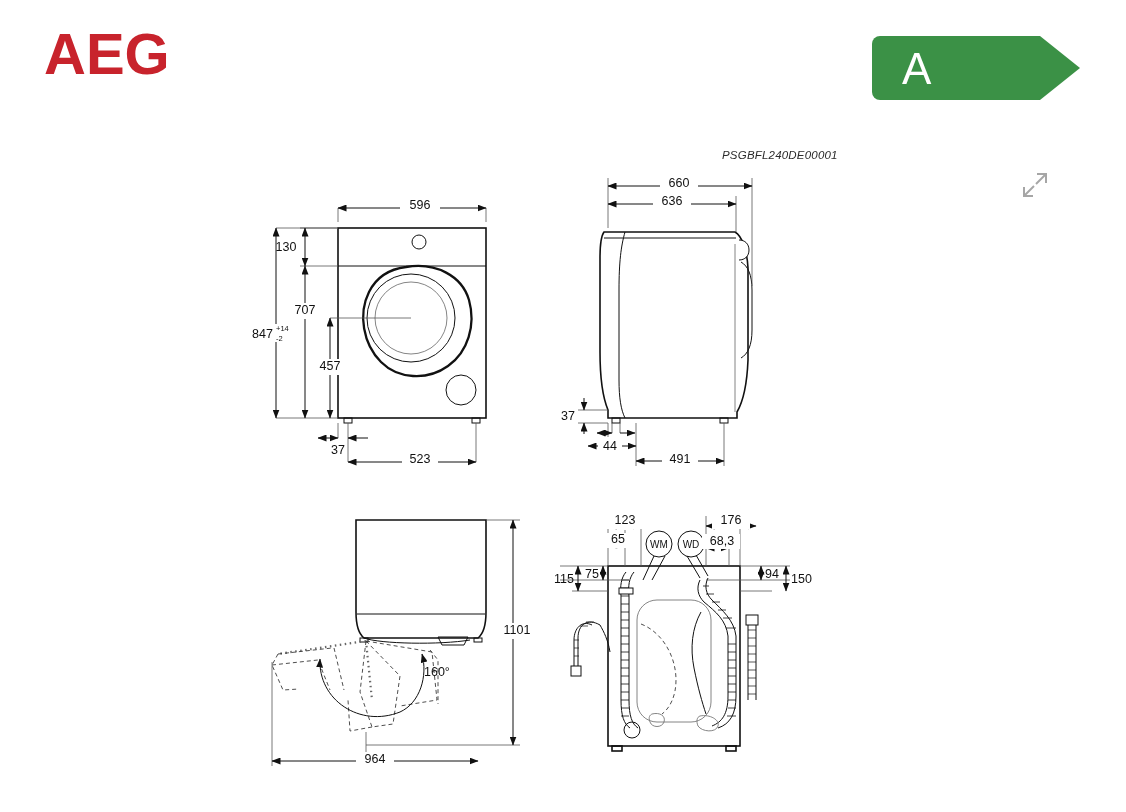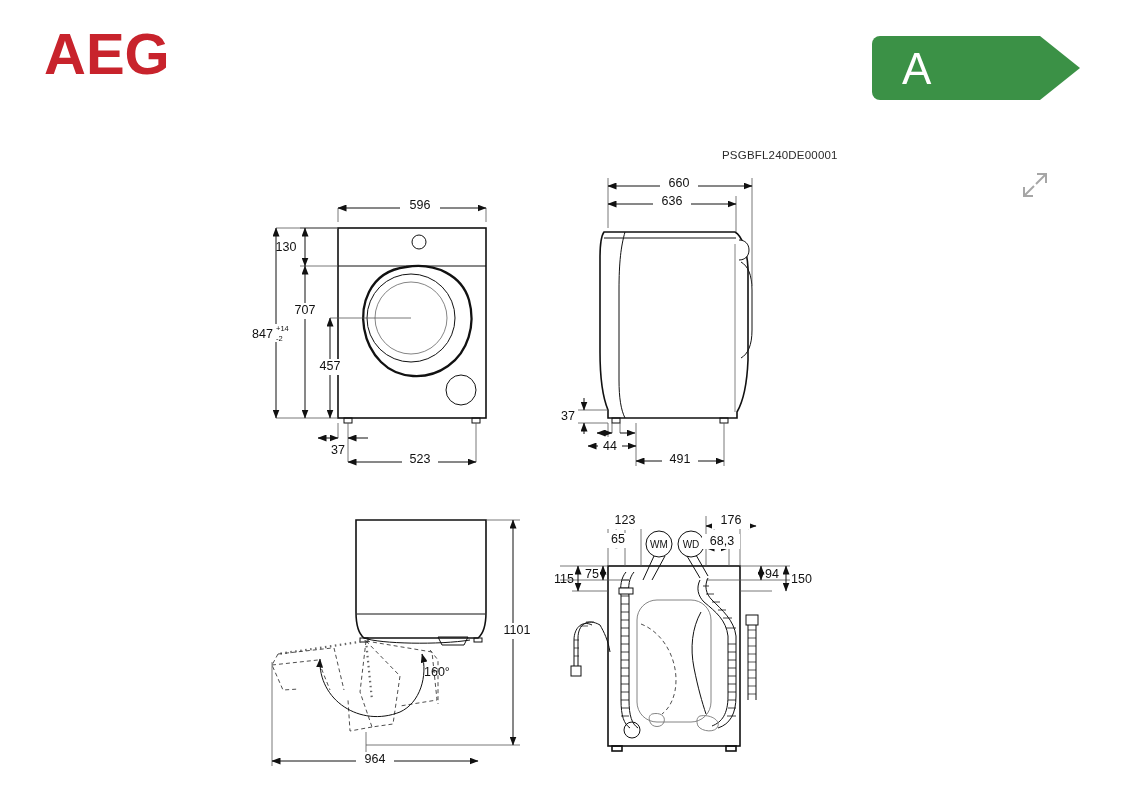--- a/index.html
+++ b/index.html
@@ -48,20 +48,21 @@
 
   
   #model-code {
     position: absolute;
     left: 722px;
     top: 149px;
     font-size: 11.5px;
     letter-spacing: 0.2px;
     color: #2b2b2b;
     white-space: nowrap;
+    font-style: italic;
   }
 
   
   #expand-icon {
     position: absolute;
     left: 1020px;
     top: 170px;
     width: 30px;
     height: 30px;
   }

